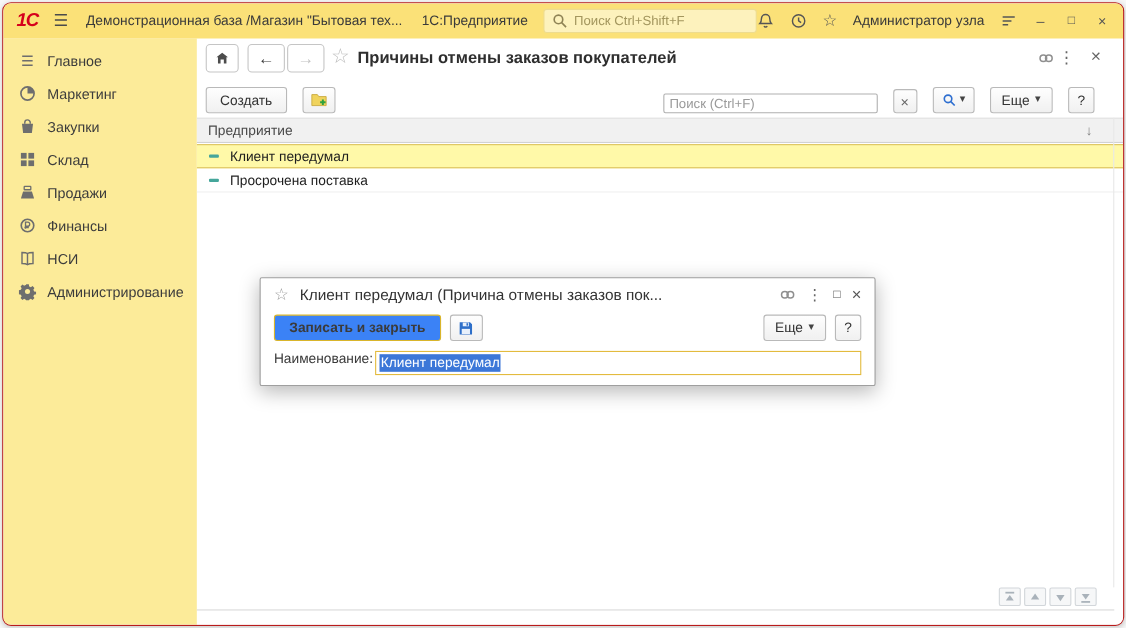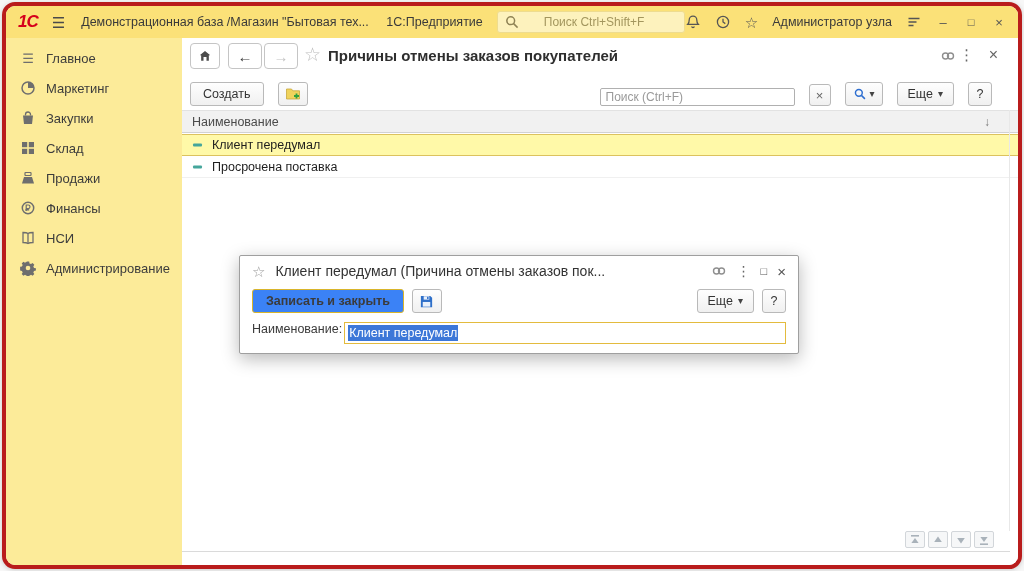--- a/index.html
+++ b/index.html
@@ -1,35 +1,35 @@
 <!DOCTYPE html>
 <html><head>
 <meta charset="utf-8">
 <style>
   * { box-sizing: border-box; margin: 0; padding: 0; }
   html,body { width:1024px; height:571px; overflow:hidden; background:#f7f7f7;
     font-family:"Liberation Sans", sans-serif; }
 
   .window { position:absolute; left:2px; top:2px; width:1020px; height:567px;
-    border:4px solid #b91c1c; border-radius:13px; overflow:hidden; background:#fff;
+    border:1px solid #b91c1c; border-radius:8px; overflow:hidden; background:#fff;
     box-shadow:0 1px 5px rgba(0,0,0,.18); }
 
   
   .topbar { position:absolute; left:0; top:0; right:0; height:32px; background:#fbe178;
     display:flex; align-items:center; z-index:5; }
   .logo { margin-left:12px; font-weight:bold; font-style:italic; color:#d6001c;
     font-size:17px; letter-spacing:-1px; }
   .tb-menu { margin-left:14px; font-size:15px; color:#4a4a4a; cursor:pointer; line-height:1; }
   .tb-title { margin-left:16px; font-size:12.5px; color:#3a3a3a; white-space:nowrap; }
   .tb-app { margin-left:14px; }
   .tb-search { margin-left:14px; width:268px; height:22px; background:#fdf2bd;
     border:1px solid #eedc8f; border-radius:3px; display:flex; align-items:center;
     padding:0 6px; gap:5px; }
   .tb-search input { border:none; background:transparent; font-size:12px; color:#555;
-    width:100%; outline:none; font-family:"Liberation Sans",sans-serif;margin-left:19px; }
+    width:100%; outline:none; font-family:"Liberation Sans",sans-serif; }
   .tb-search input::placeholder { color:#a3965e; }
   .tb-right { margin-left:auto; display:flex; align-items:center; gap:14px; margin-right:12px; }
   .tb-ic { width:16px; height:16px; display:inline-flex; cursor:pointer; }
   .tb-star { font-size:15px; color:#555; cursor:pointer; line-height:1; }
   .tb-user { font-size:12.5px; color:#3a3a3a; cursor:pointer; white-space:nowrap; }
   .wbtn { font-size:13px; color:#555; cursor:pointer; line-height:1; width:14px; text-align:center; }
   .wbtn.max { font-size:11px; }
 
   
   .sidebar { position:absolute; left:0; top:32px; bottom:0; width:176px; background:#fceb99;
@@ -278,21 +278,21 @@
         <span class="caret">▾</span>
       </button>
       <button class="btn btn-more">
         <span>Еще</span>
         <span class="caret">▾</span>
       </button>
       <button class="btn btn-help">?</button>
     </div>
 
     <div class="thead">
-      <span class="thead-label">Наименование</span>
+      <span class="thead-label">Предприятие</span>
       <span class="thead-sort">↓</span>
     </div>
 
     <div class="rows">
       <div class="trow selected">
         <span class="row-ic">
           <svg viewBox="0 0 12 12">
               <rect x="1" y="4.5" width="9" height="3" rx="1" fill="#45a69b"></rect>
             </svg>
         </span>

